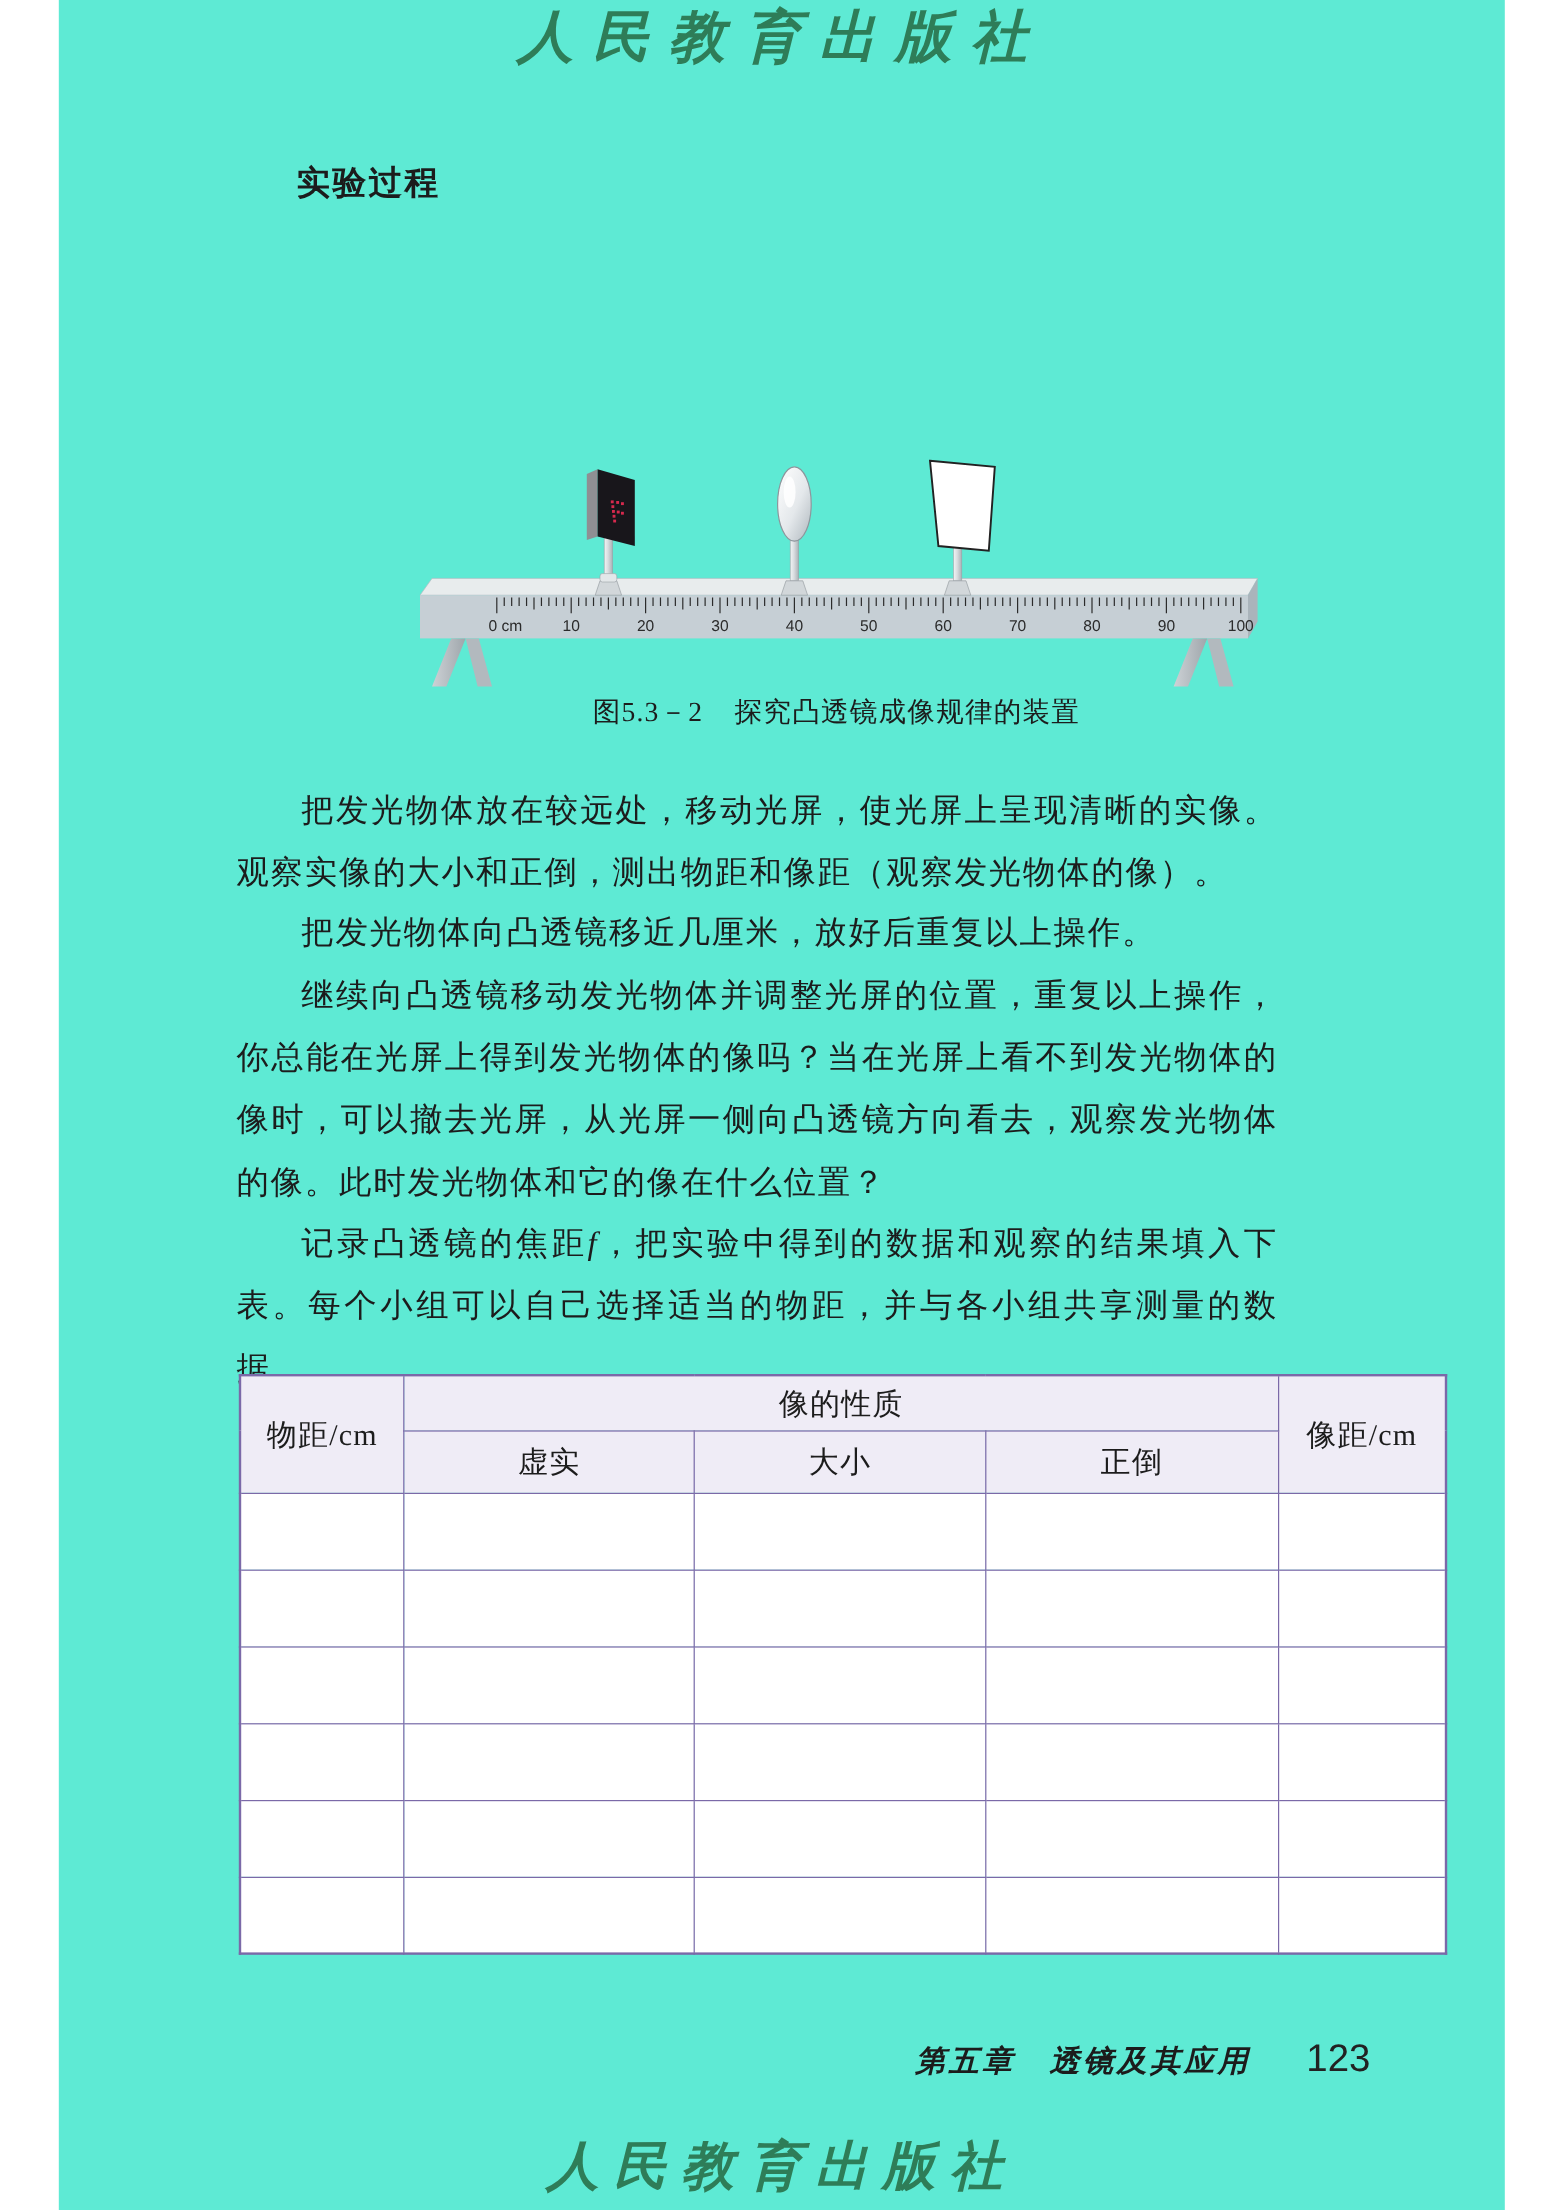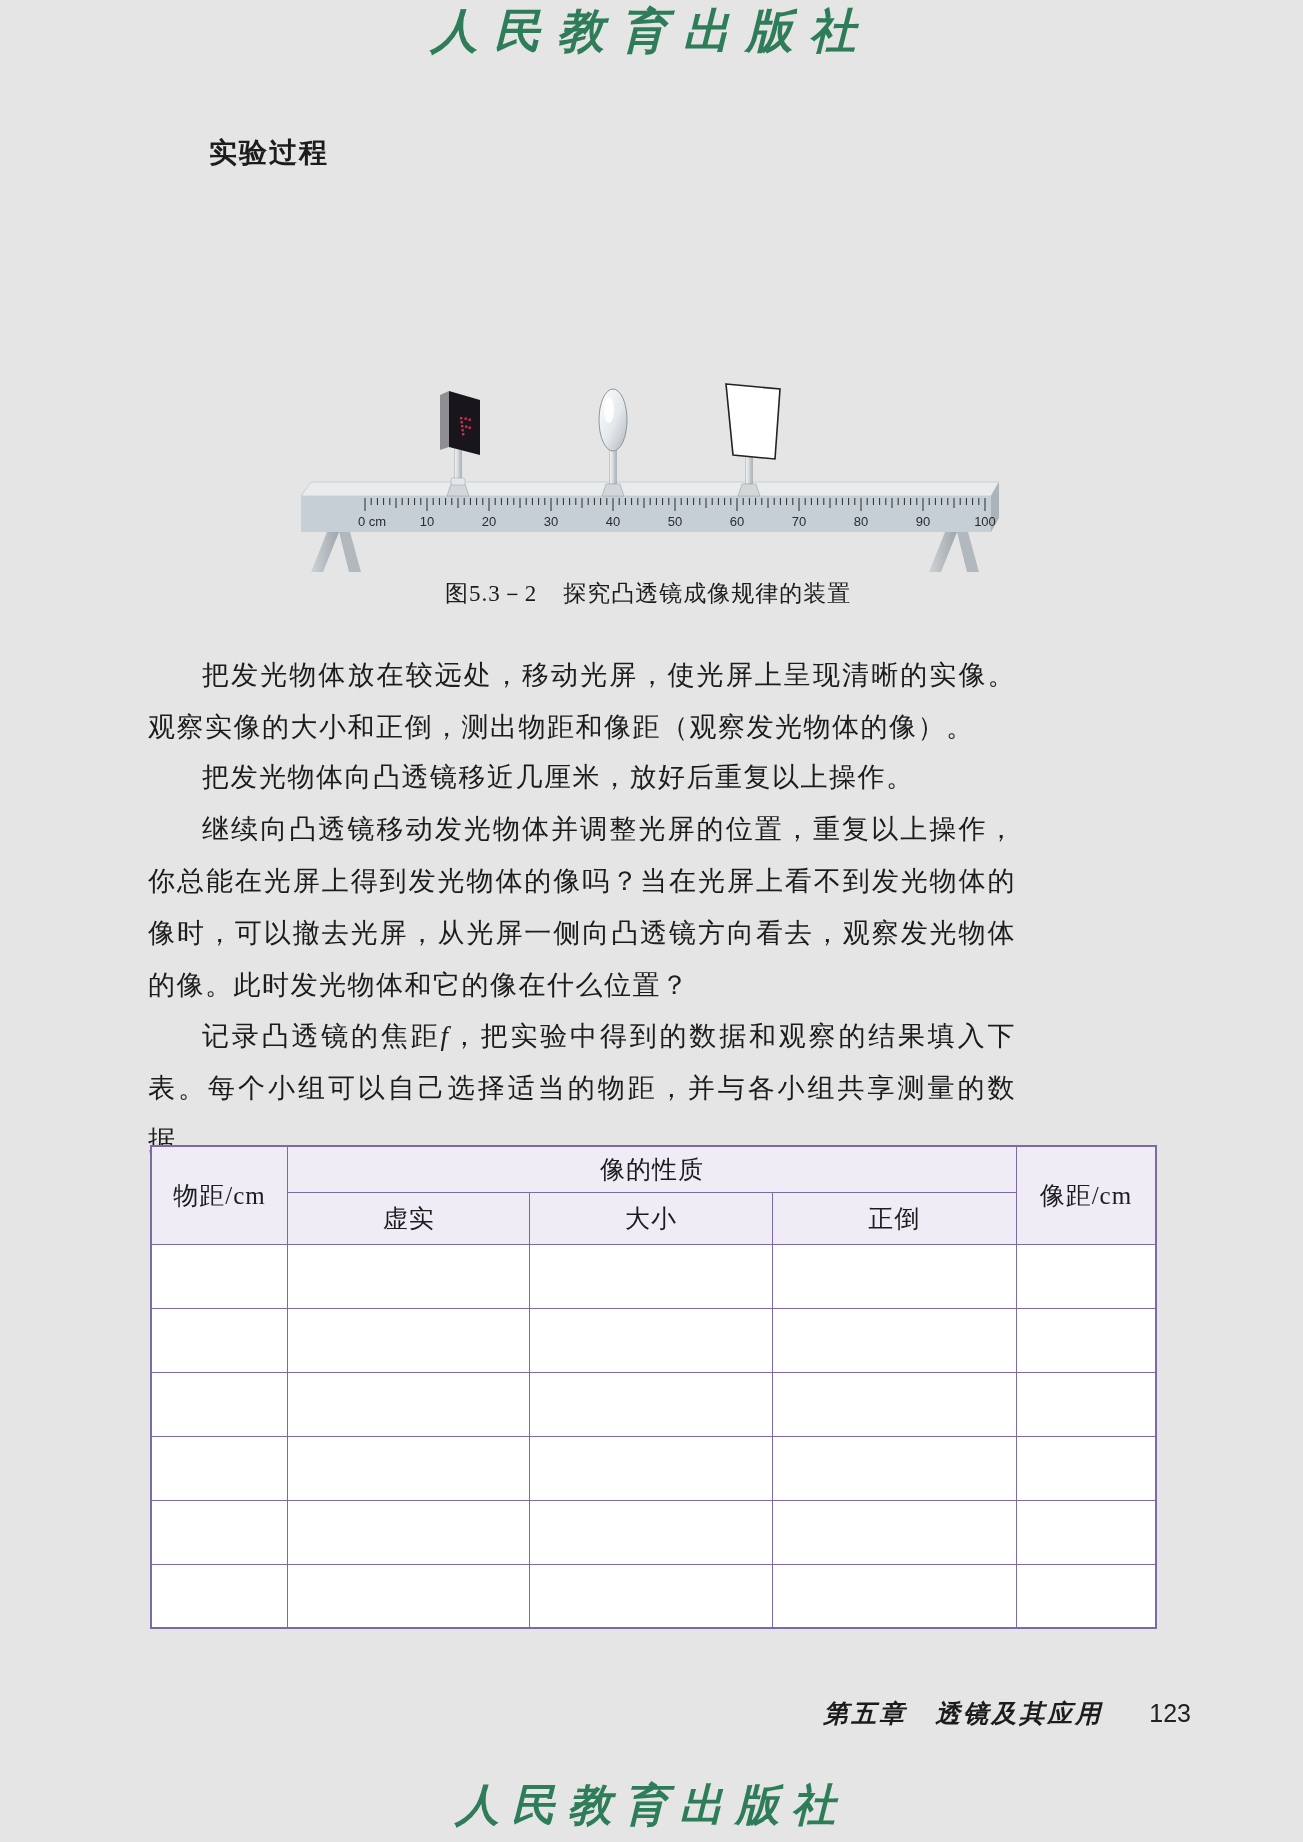--- a/index.html
+++ b/index.html
@@ -1,31 +1,31 @@
 <!DOCTYPE html>
 <html><head>
 <meta charset="utf-8">
 <style>
   * { margin:0; padding:0; box-sizing:border-box; }
   html,body { background:#ffffff; }
   .page {
-    position:relative; width:1303px; height:1842px; margin:0 auto;
-    background:#e5e5e5; overflow:hidden;
+    position:relative; width:1205px; height:1842px; margin:0 auto;
+    background:#5eead4; overflow:hidden;
     font-family:"Liberation Serif", serif; color:#1c1c1c;
   }
   .watermark {
     position:absolute; left:0; width:100%; text-align:center;
     color:#2e7d58; font-style:italic; font-weight:bold;
     font-family:"Liberation Serif", serif; white-space:nowrap;
   }
   .wm-top    { top:0px;    font-size:47px; letter-spacing:16px; }
   .wm-bottom { top:1776px; font-size:44px; letter-spacing:12px; }
 
   .heading {
-    position:absolute; left:209px; top:134px;
+    position:absolute; left:198px; top:134px;
     font-size:28px; font-weight:bold; letter-spacing:2px;
   }
   .para {
     position:absolute; left:148px; width:868px;
     font-size:27px; line-height:52px; letter-spacing:1.5px;
     text-align:justify; text-justify:inter-ideograph;
   }
   .para.indent { text-indent:2em; }
   .p1 { top:184px; }
   .p2 { top:649px; }
@@ -62,21 +62,21 @@
   .col-xj  { width:13.9%; }
 
   .footer {
     position:absolute; top:1697px; right:112px;
     display:flex; align-items:baseline; gap:46px;
   }
   .footer .chapter {
     font-size:25px; font-style:italic; letter-spacing:3px;font-weight:bold;
   }
   .footer .pagenum {
-    font-family:"Liberation Sans", sans-serif; font-size:25px; color:#222;
+    font-family:"Liberation Sans", sans-serif; font-size:32px; color:#222;
   }
 </style>
 </head>
 <body>
 
 <div class="page">
 
   <div class="watermark wm-top">人民教育出版社</div>
 
   <div class="heading">实验过程</div>

